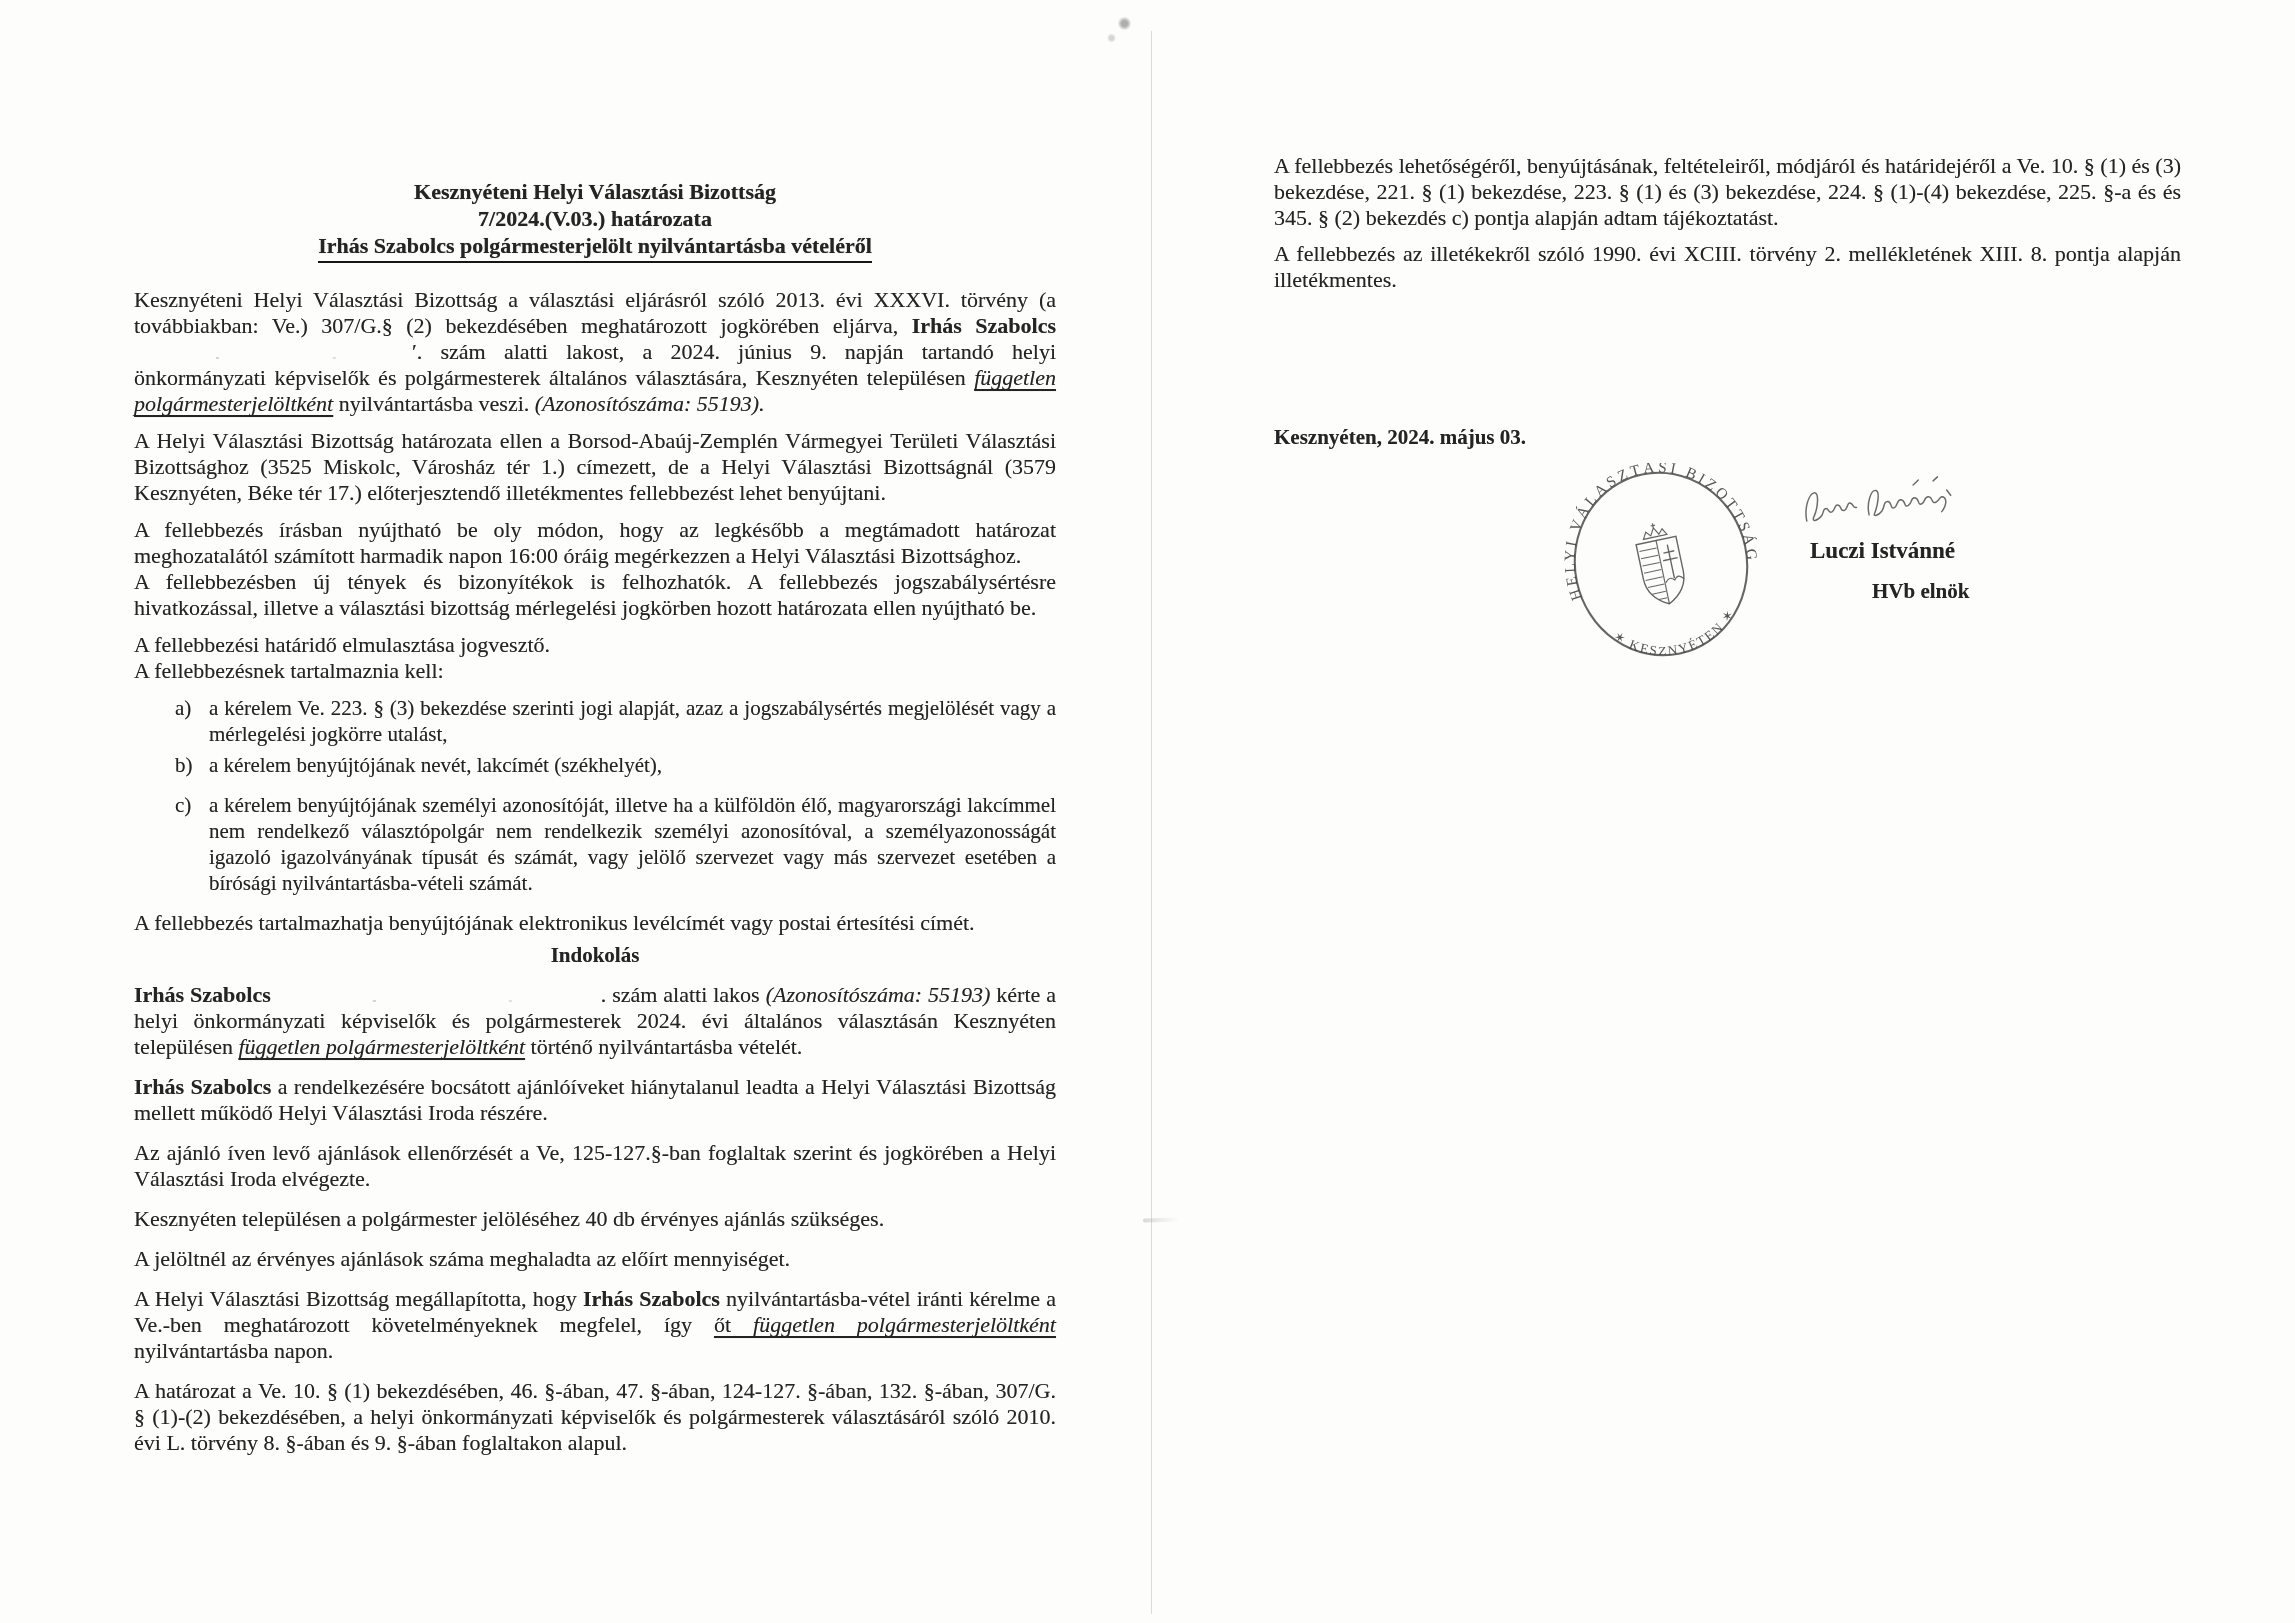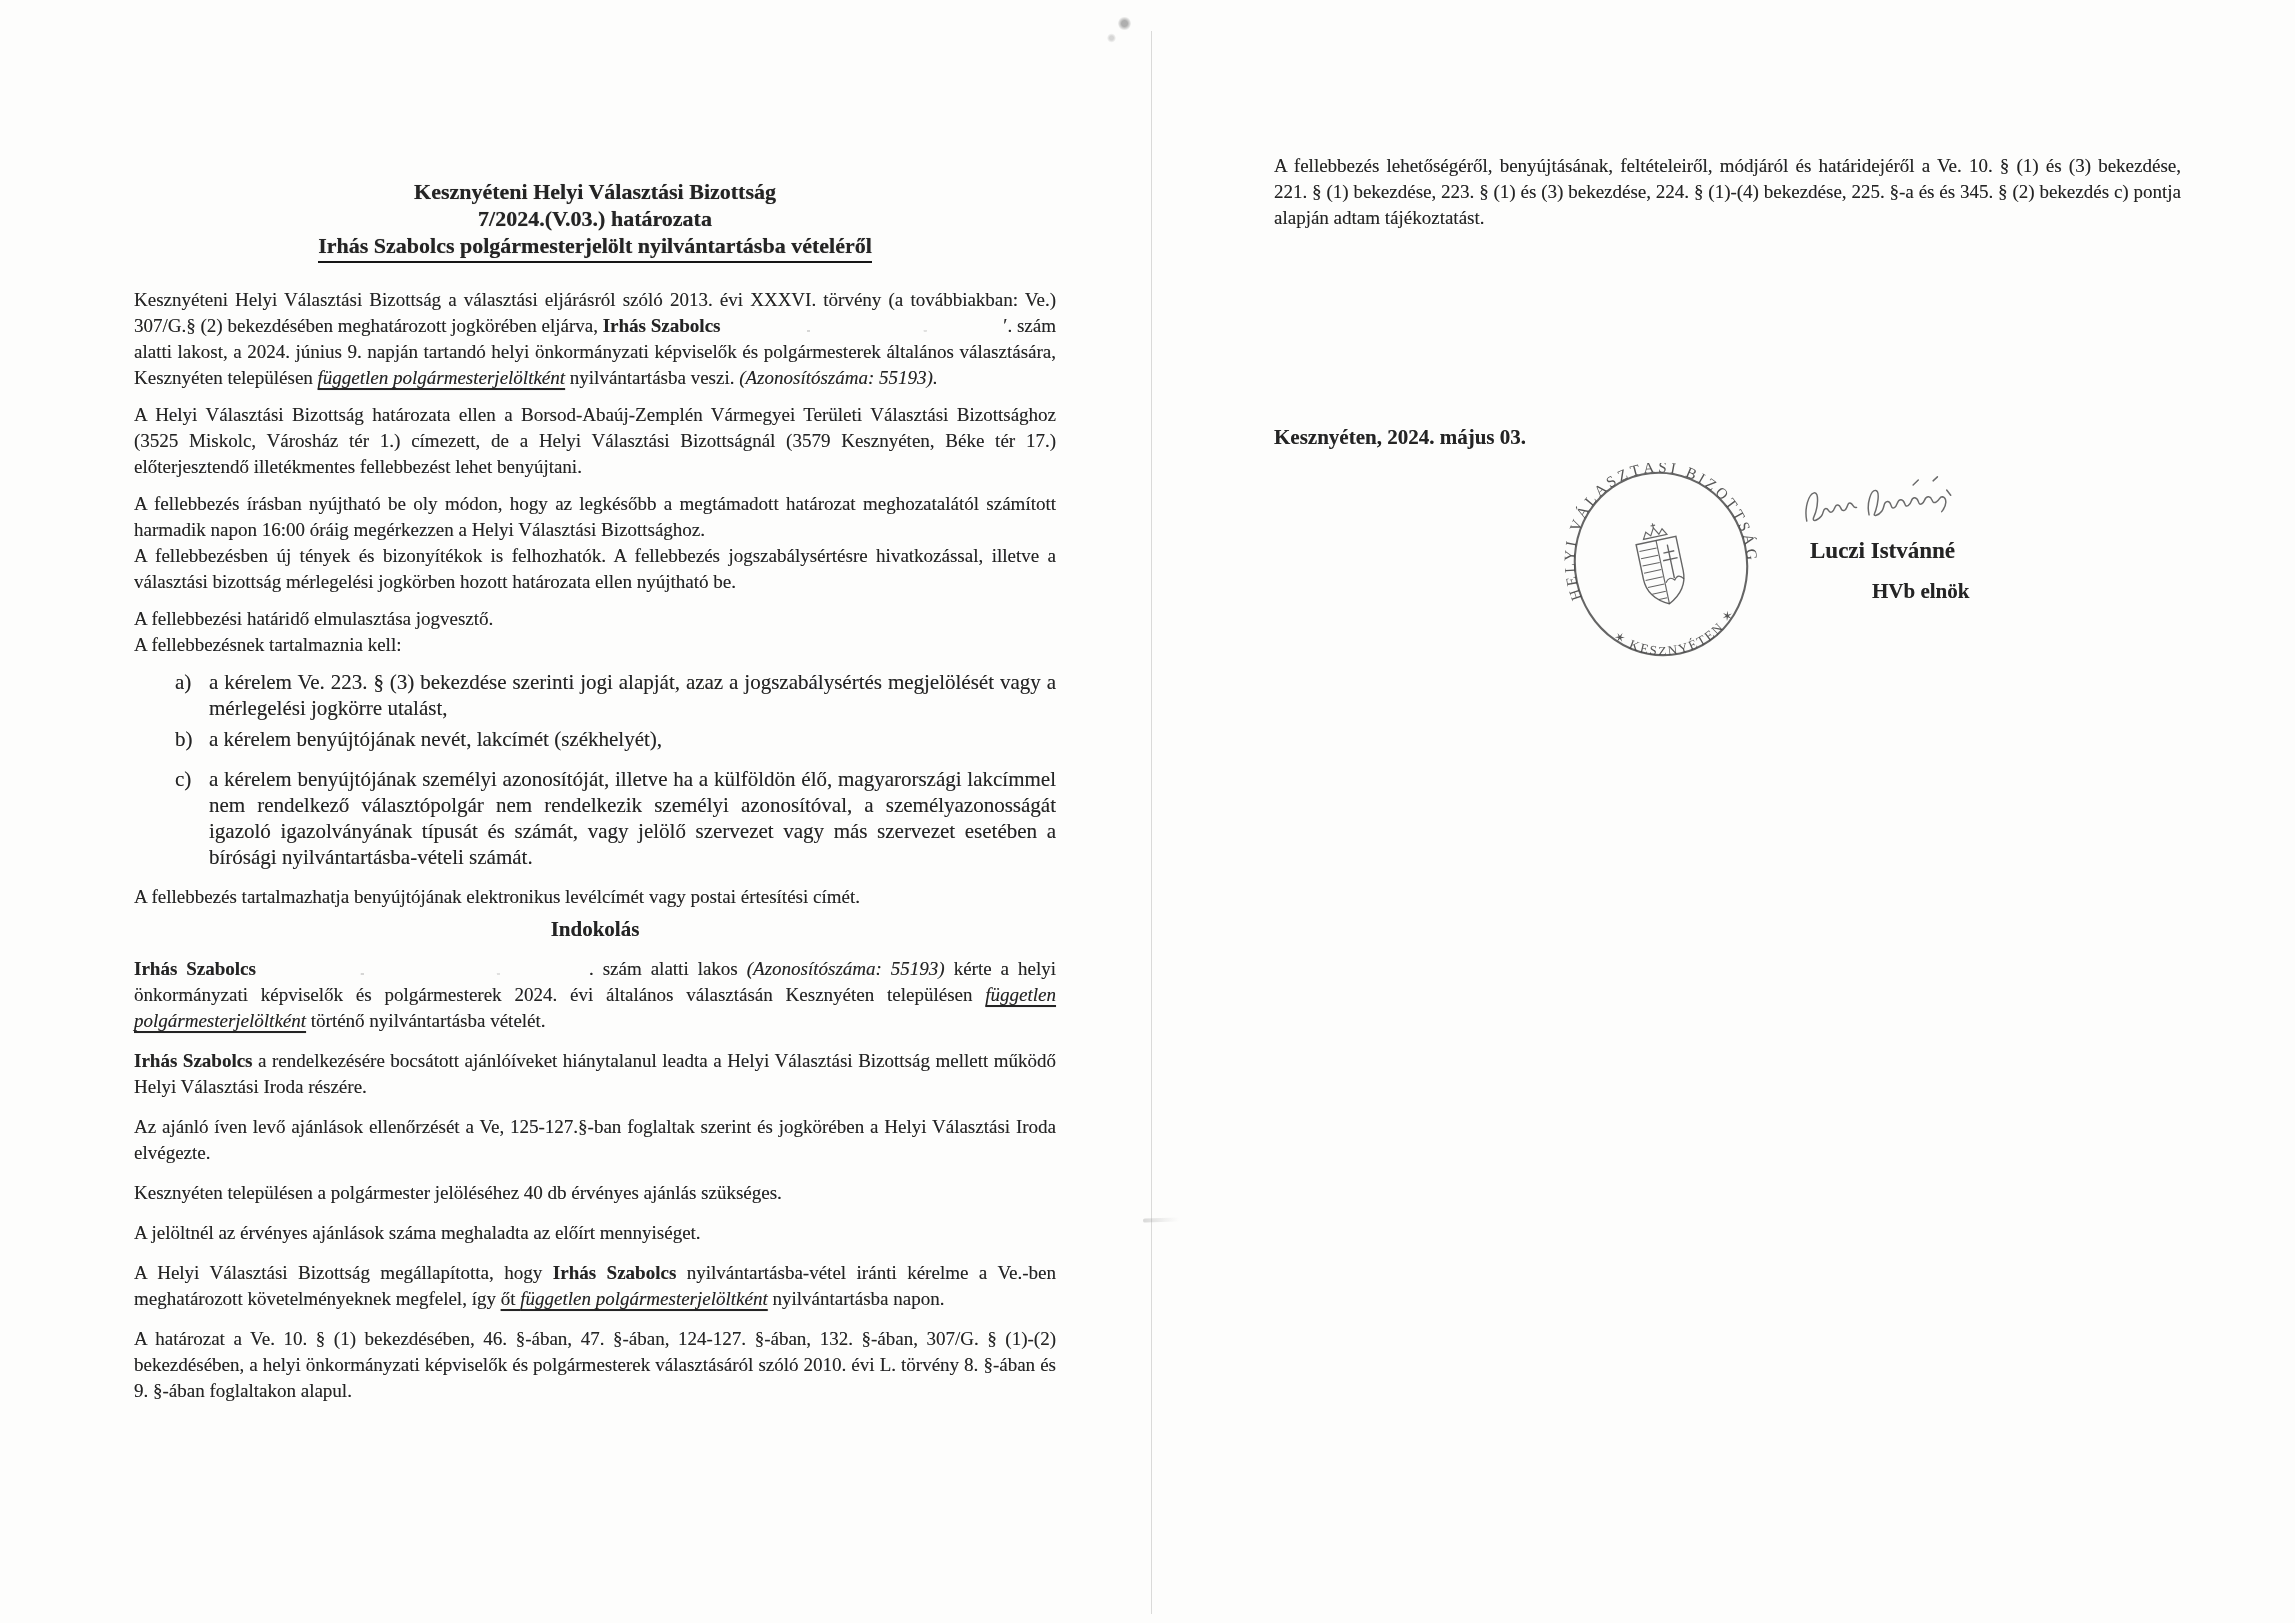--- a/index.html
+++ b/index.html
@@ -8,21 +8,21 @@
     font-family:"Liberation Serif","DejaVu Serif",serif;color:#242424;
   }
   .col{position:absolute;}
   .col-left{left:134px;top:178px;width:922px;}
   .col-right{left:1274px;top:153px;width:907px;}
 
   .title-block{text-align:center;font-weight:bold;font-size:22px;line-height:27px;
     text-shadow:0 0 0.7px rgba(0,0,0,.5);}
   .title-underline{display:inline-block;border-bottom:2.3px solid #161616;padding-bottom:2.3px;}
 
-  .para{font-size:19px;line-height:26px;text-align:justify;margin:11px 0 0 0;
+  .para{font-size:22px;line-height:26px;text-align:justify;margin:11px 0 0 0;
     text-shadow:0.1px 0.1px 0.4px rgba(25,25,25,.38);}
   .para.first{margin-top:24px;}
   .para.tight{margin-top:0;}
   .col-right .para.first{margin-top:0;}
   .col-right .para.second{margin-top:10.2px;}
 
   .heading-center{font-size:21px;line-height:26px;font-weight:bold;text-align:center;margin-top:6.5px;
     text-shadow:0.1px 0.1px 0.4px rgba(25,25,25,.38);}
 
   .b{font-weight:bold;}
@@ -114,20 +114,21 @@
     <p class="para" style="margin-top:14px;">A jelöltnél az érvényes ajánlások száma meghaladta az előírt mennyiséget.</p>
 
     <p class="para" style="margin-top:14px;"><span>A Helyi Választási Bizottság megállapította, hogy </span><span class="b">Irhás Szabolcs</span><span> nyilvántartásba-vétel iránti kérelme a Ve.-ben meghatározott követelményeknek megfelel, így </span><span class="u">őt </span><span class="iu">független polgármesterjelöltként</span><span> nyilvántartásba napon.</span></p>
 
     <p class="para" style="margin-top:14px;">A határozat a Ve. 10. § (1) bekezdésében, 46. §-ában, 47. §-ában, 124-127. §-ában, 132. §-ában, 307/G. § (1)-(2) bekezdésében, a helyi önkormányzati képviselők és polgármesterek választásáról szóló 2010. évi L. törvény 8. §-ában és 9. §-ában foglaltakon alapul.</p>
 
   </div>
 
   <div class="col col-right">
     <p class="para first">A fellebbezés lehetőségéről, benyújtásának, feltételeiről, módjáról és határidejéről a Ve. 10. § (1) és (3) bekezdése, 221. § (1) bekezdése, 223. § (1) és (3) bekezdése, 224. § (1)-(4) bekezdése, 225. §-a és és 345. § (2) bekezdés c) pontja alapján adtam tájékoztatást.</p>
+    <p class="para second">A fellebbezés az illetékekről szóló 1990. évi XCIII. törvény 2. mellékletének XIII. 8. pontja alapján illetékmentes.</p>
   </div>
 
   <div class="date-line">Kesznyéten, 2024. május 03.</div>
 
   <svg class="stamp" viewBox="-212 -218 424 436">
     <g transform="rotate(-12)">
       <ellipse class="stamp-stroke" cx="0" cy="0" rx="186" ry="198" stroke-width="4.5"></ellipse>
       <path id="arcTop" d="M -162,96 A 186,198 0 1 1 162,96" fill="none"></path>
       <path id="arcBottom" d="M -148,120 A 186,198 0 0 0 148,120" fill="none"></path>
       <text class="stamp-text" font-size="33" letter-spacing="7">

